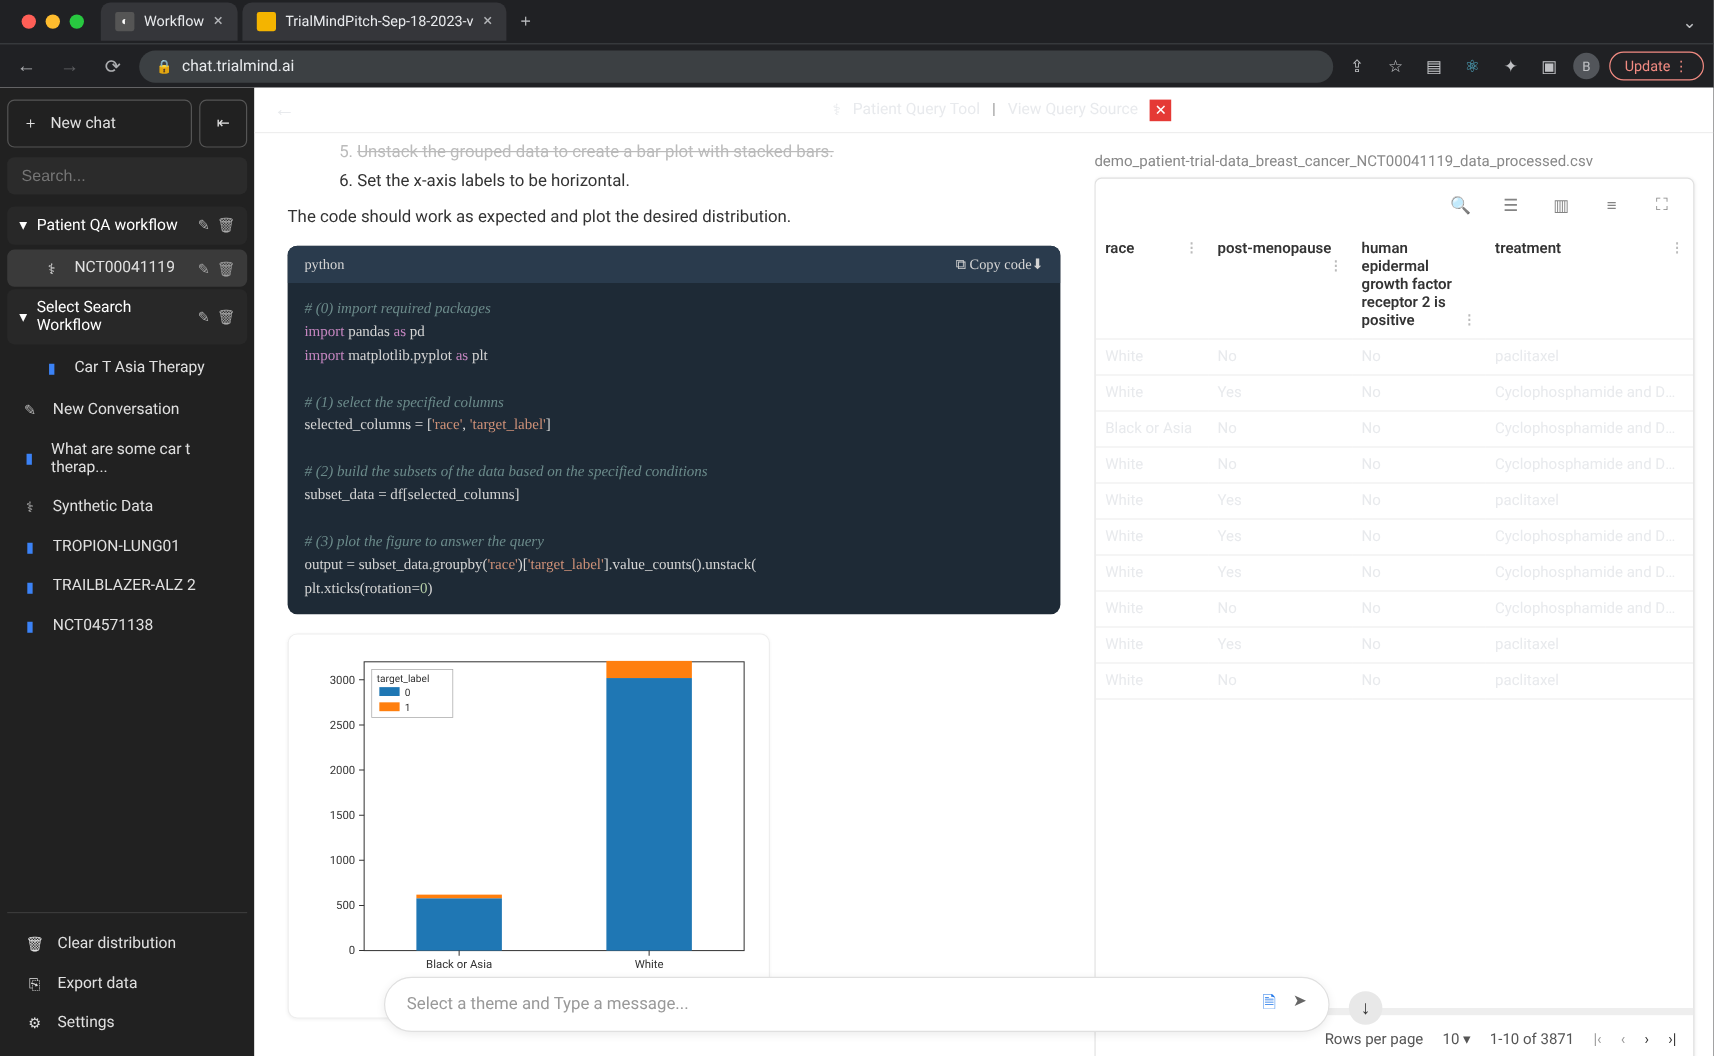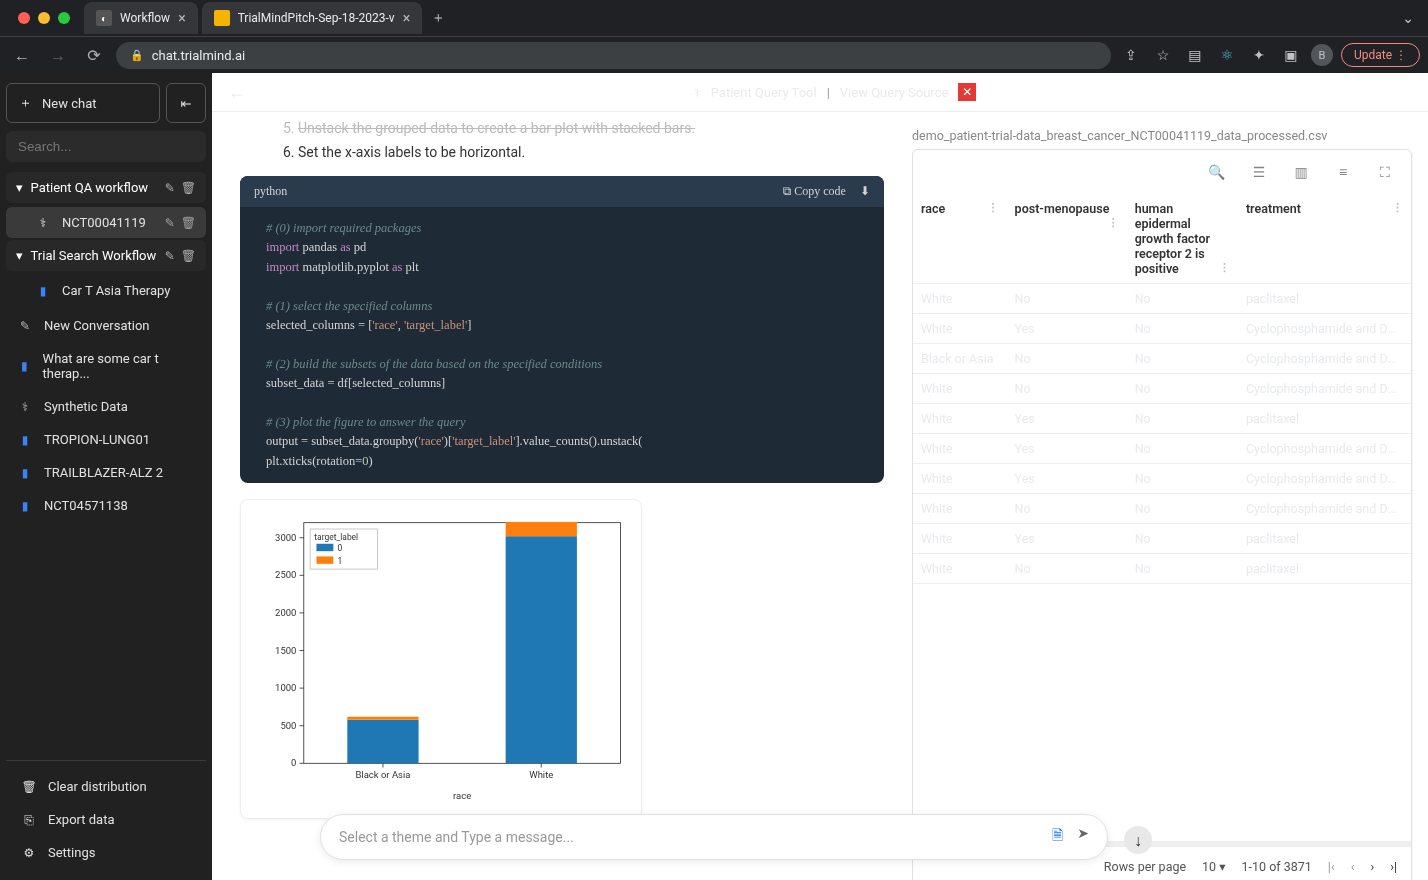--- a/index.html
+++ b/index.html
@@ -37,22 +37,22 @@
 .header-center{margin-left:auto;margin-right:auto;display:flex;align-items:center;gap:10px}
 .divider{color:#999}
 .red-x{background:#e53935;color:#fff;width:18px;height:18px;display:flex;align-items:center;justify-content:center;font-size:12px;cursor:pointer}
 .content{flex:1;display:flex;overflow:hidden}
 .left-col{flex:1;overflow-y:auto;padding:8px 28px 120px 28px;font-size:14px;color:#333}
 .right-col{width:500px;padding:16px 16px 16px 0;overflow:hidden}
 ol{margin-left:18px}
 ol li{margin-bottom:8px}
 .code-block{background:#1e2a36;color:#d4d4d4;border-radius:8px;overflow:hidden;font-family:Liberation Serif, serif;font-size:12.5px;margin:16px 0}
 .code-hdr{display:flex;align-items:center;padding:8px 14px;background:#2a3b4d;font-size:12px}
-.code-hdr .right{margin-left:auto;display:flex;gap:14px;align-items:center;cursor:pointer}
-.code-body{padding:12px 26px;white-space:pre;overflow-x:auto;line-height:1.55;position:relative}
+.code-hdr .right{margin-left:auto;display:flex;align-items:center;cursor:pointer}
+.code-body{padding:12px 14px;white-space:pre;overflow-x:auto;line-height:1.55;position:relative}
 .code-body::-webkit-scrollbar{height:8px}
 .code-body::-webkit-scrollbar-thumb{background:#888;border-radius:4px}
 .cm{color:#6b8a8a;font-style:italic}
 .kw{color:#c586c0}
 .var{color:#d4d4d4}
 .str{color:#ce9178}
 .num{color:#b5cea8}
 .chart-card{background:#fff;border:1px solid #eee;border-radius:8px;padding:10px;box-shadow:0 1px 3px rgba(0,0,0,.05);width:380px;margin-top:14px}
 .chart-svg{width:100%;height:auto}
 .file-label{font-size:12.5px;color:#888;margin-bottom:6px}
@@ -141,21 +141,21 @@
         <span class="sb-icon">⚕</span>
         <span>NCT00041119</span>
         <span class="sb-actions">
             <span>✎</span>
             <span>🗑</span>
           </span>
       </div>
 
       <div class="section-hdr">
         <span>▾</span>
-        <span>Trial Search Workflow</span>
+        <span>Select Search Workflow</span>
         <span class="sb-actions">
             <span>✎</span>
             <span>🗑</span>
           </span>
       </div>
       <div class="sb-item indent">
         <span class="sb-icon" style="color:#3b82f6">▮</span>
         <span>Car T Asia Therapy</span>
       </div>
 
@@ -215,20 +215,21 @@
           <span class="red-x">✕</span>
         </div>
       </div>
 
       <div class="content">
         <div class="left-col">
           <ol start="5" style="margin-top:0">
             <li style="color:#bbb"><span style="text-decoration:line-through">Unstack the grouped data to create a bar plot with stacked bars.</span></li>
             <li><span>Set the x-axis labels to be horizontal.</span></li>
           </ol>
+          <p>The code should work as expected and plot the desired distribution.</p>
 
           <div class="code-block">
             <div class="code-hdr">
               <span>python</span>
               <div class="right">
                 <span>⧉ <span>Copy code</span></span>
                 <span>⬇</span>
               </div>
             </div>
 <div class="code-body"><span class="cm"># (0) import required packages</span>

